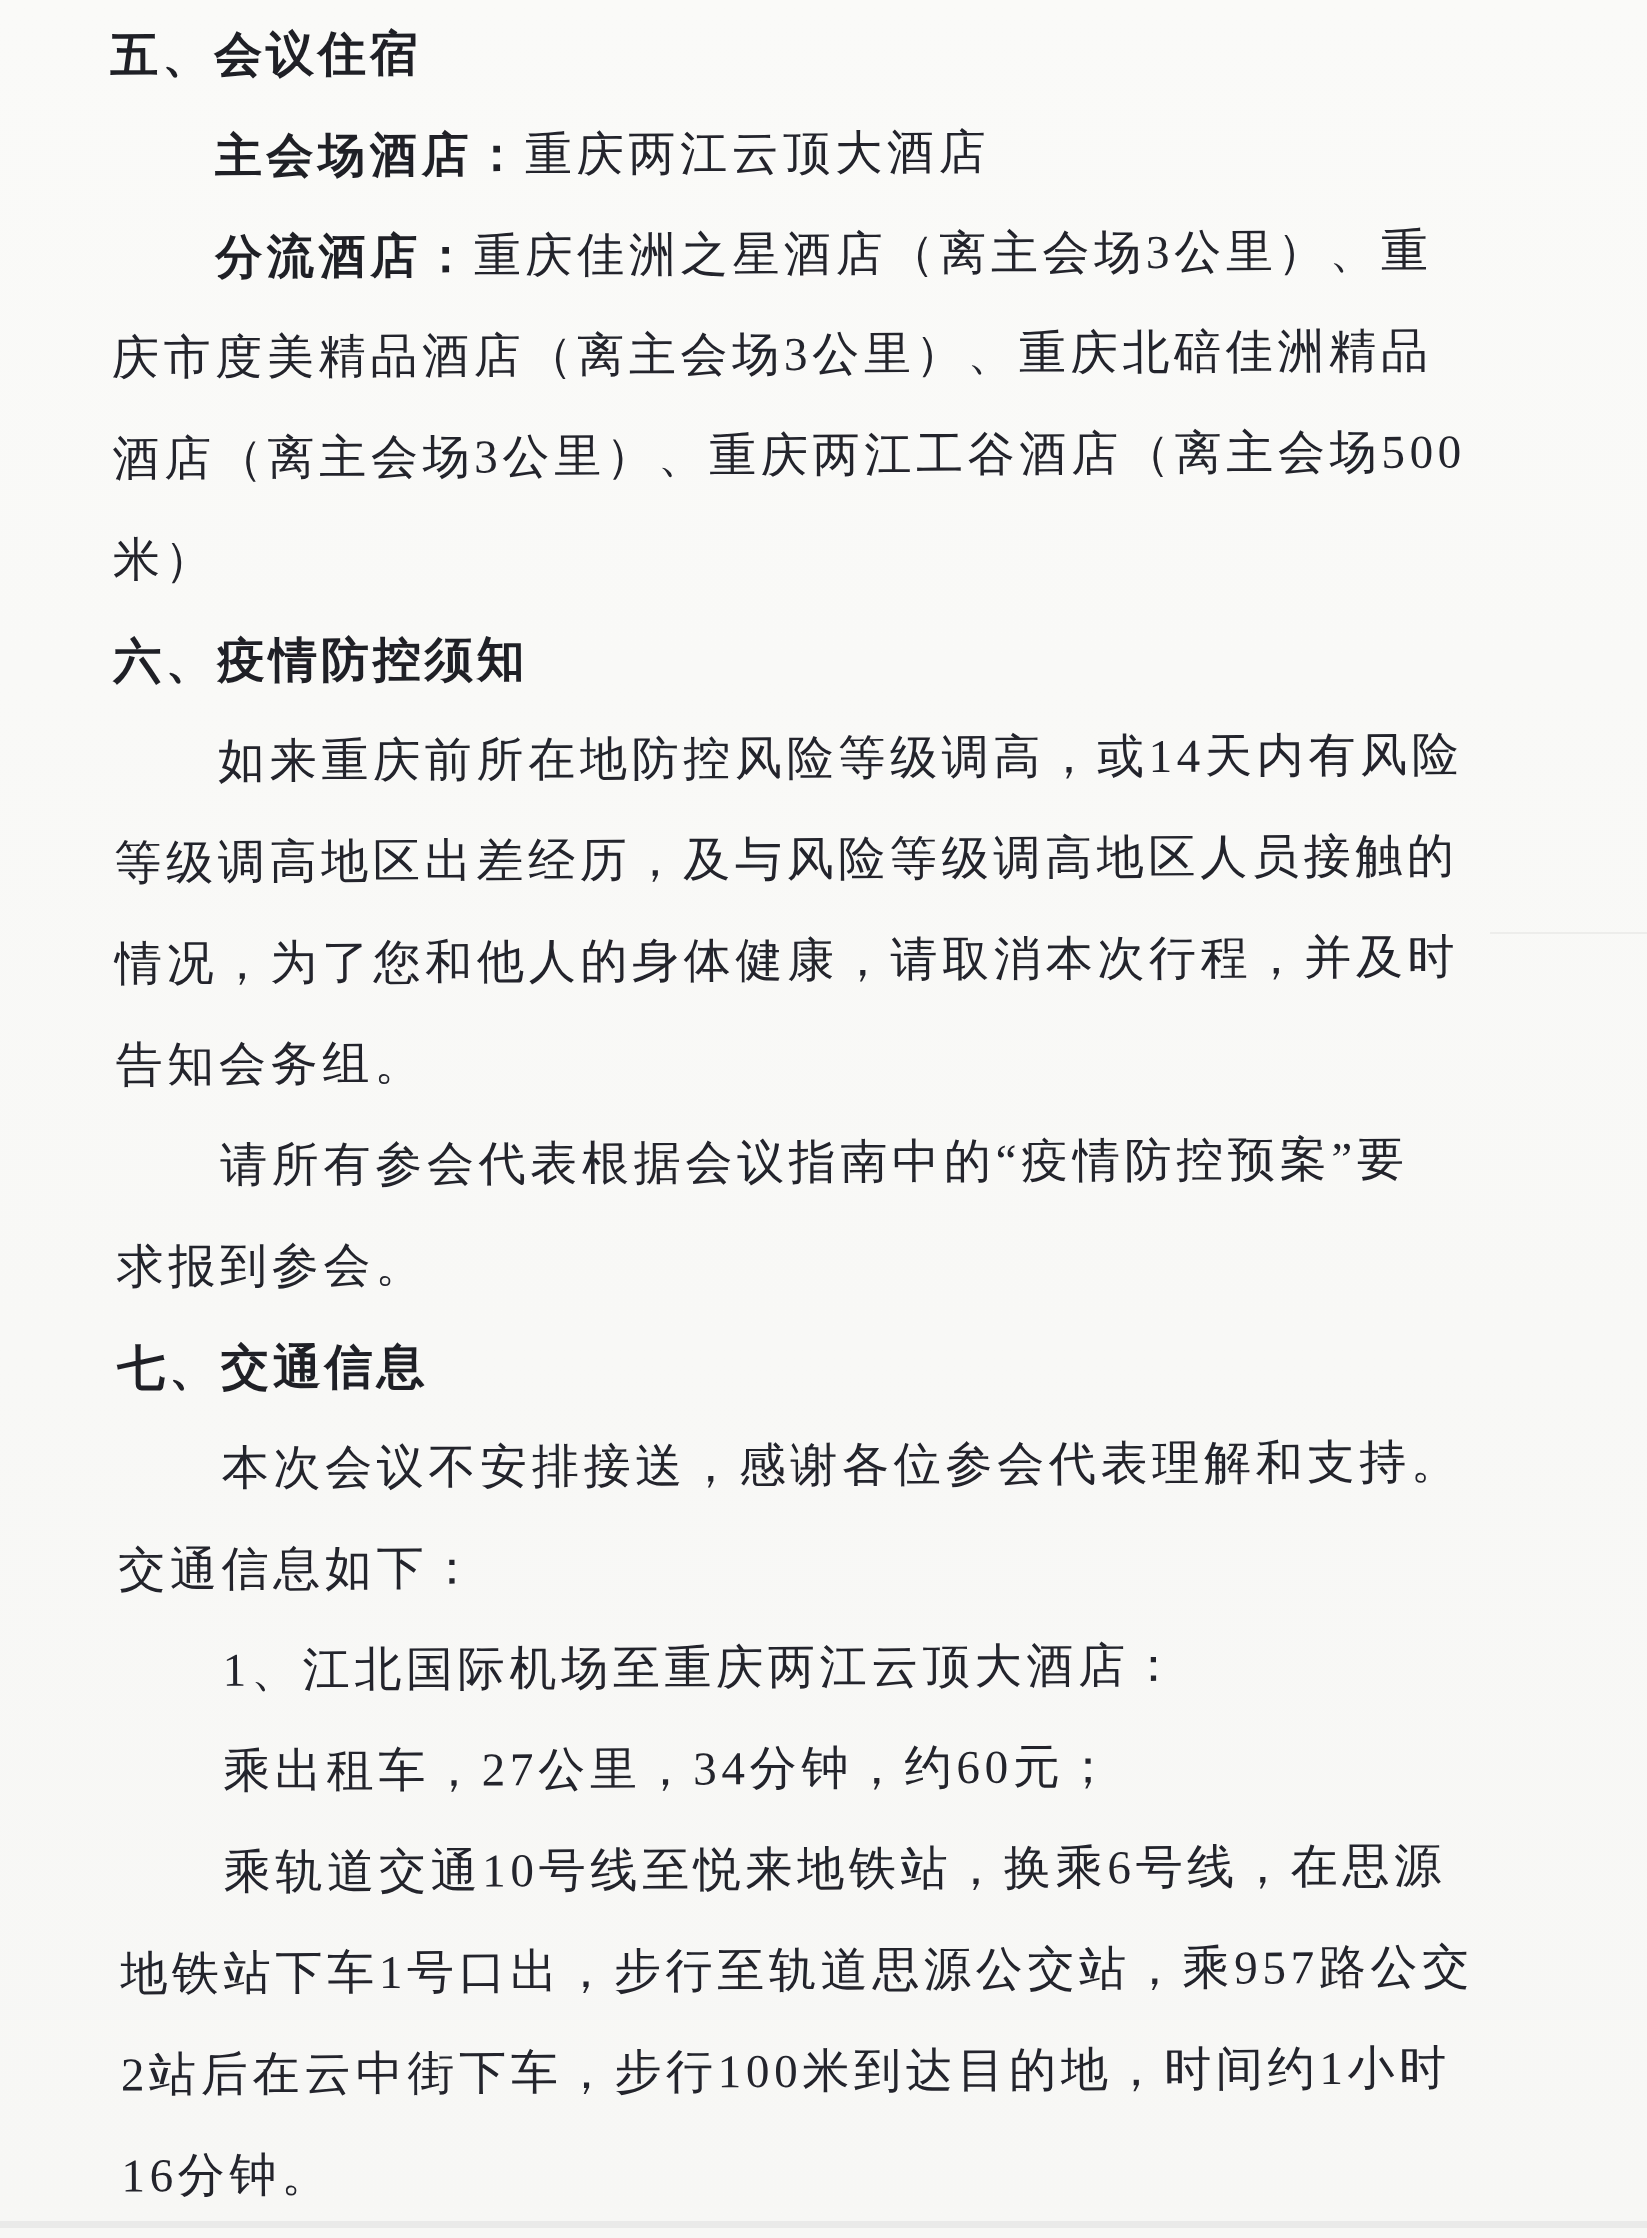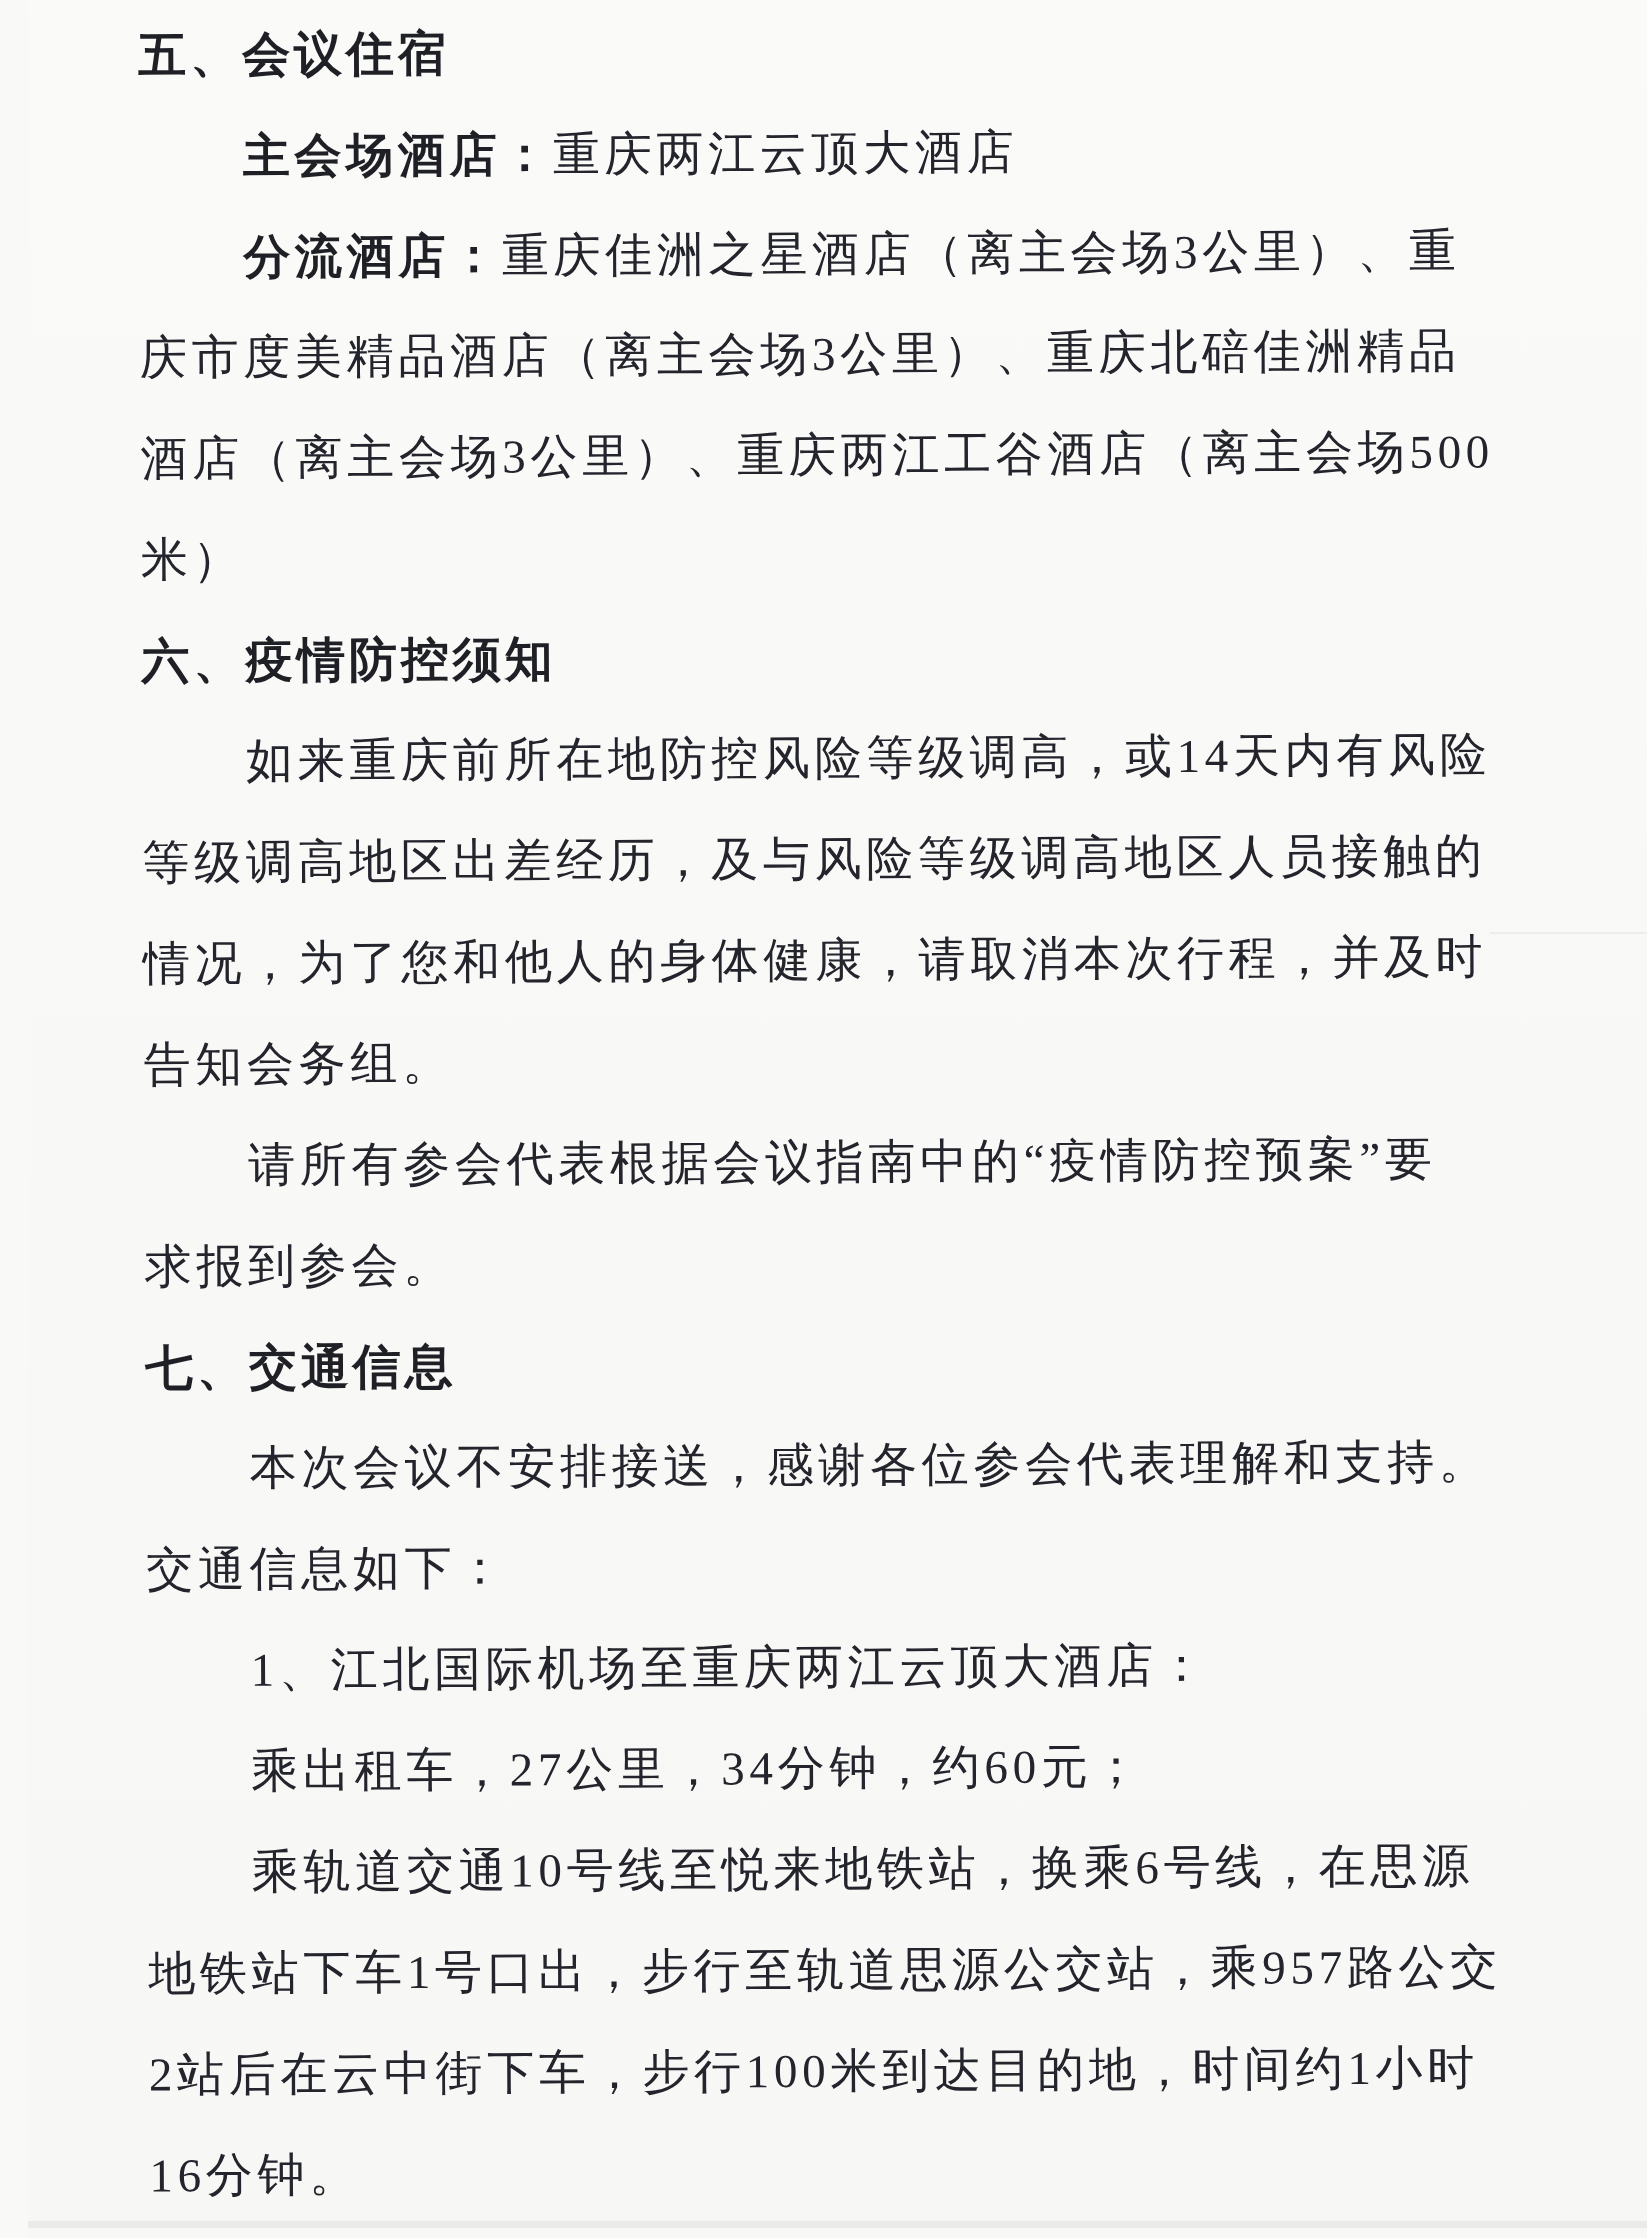--- a/index.html
+++ b/index.html
@@ -11,21 +11,20 @@
     height: 2239px;
     overflow: hidden;
     background: #f9f9f7;
     position: relative;
     font-family: "Liberation Serif", "DejaVu Serif", serif;
   }
   .page {
     position: absolute;
     inset: 0;
     background: linear-gradient(180deg, #fafaf8 0%, #f8f8f6 60%, #f7f7f5 100%);
-    margin-left: 28px;
   }
   .content {
     position: absolute;
     top: 4.7px;
     left: 0;
     width: 1647px;
     padding-left: 110px;
     box-sizing: border-box;
     transform: rotate(-0.3deg);
     transform-origin: 0 0;

